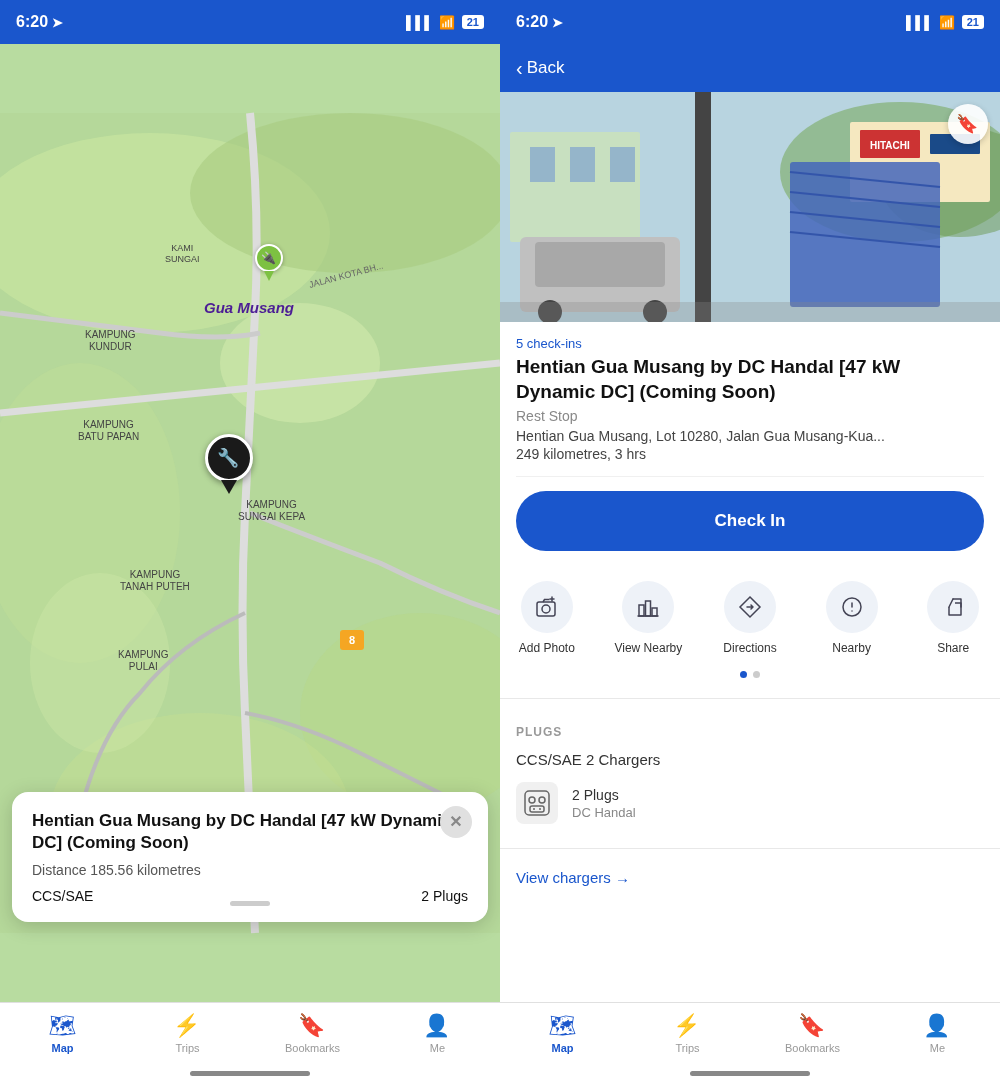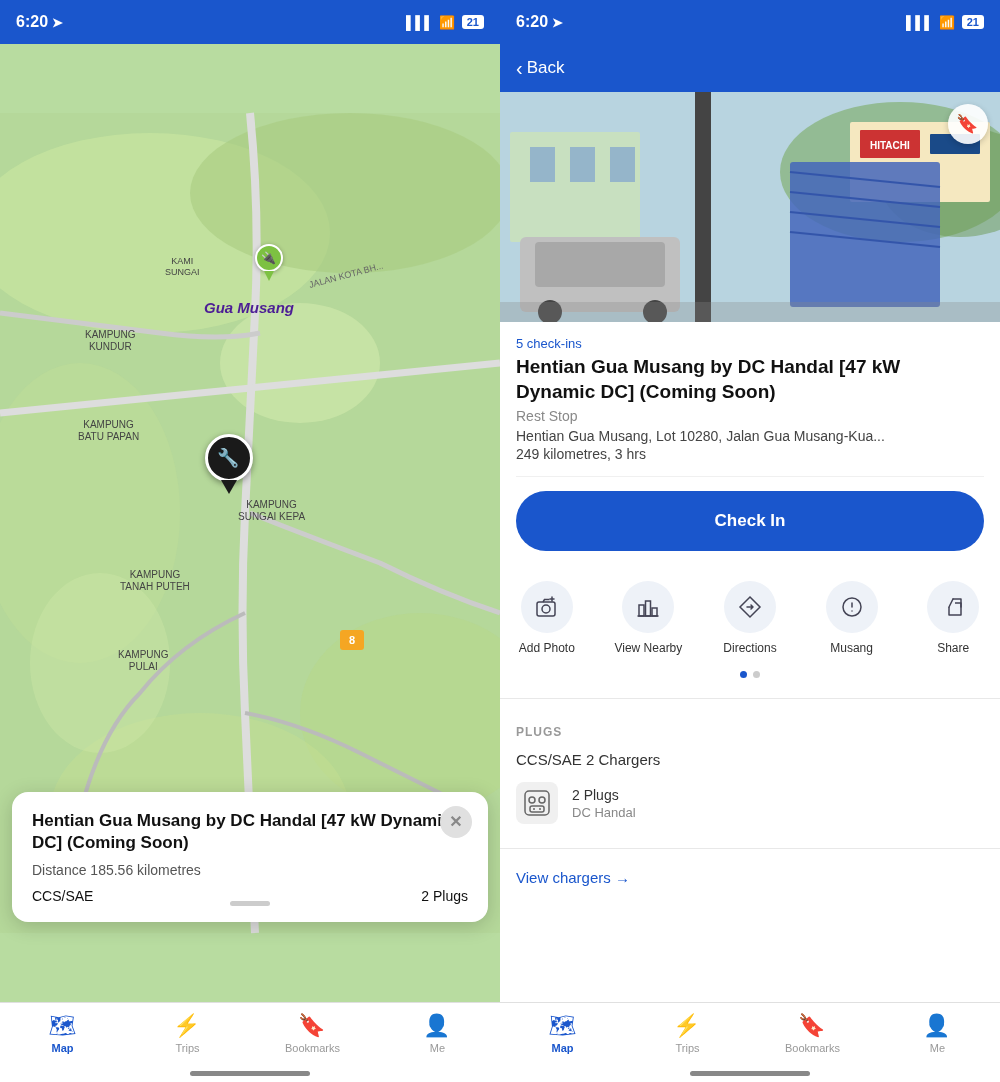--- a/index.html
+++ b/index.html
@@ -610,21 +610,21 @@
       <div class="pin-tail-green"></div>
     </div>
 
     <div class="map-pin-wrench">
       <div class="pin-circle-dark">
         <span style="color:white; font-size:18px;">🔧</span>
       </div>
       <div class="pin-tail"></div>
     </div>
 
-    <div class="area-label" style="top:212px; left:165px; font-size:9px; line-height:1.2;">
+    <div class="area-label" style="top:199px; left:165px; font-size:9px; line-height:1.2;">
       KAMI<br>SUNGAI
     </div>
     <div class="gua-musang-label">Gua Musang</div>
     <div class="area-label" style="top:285px; left:85px; font-size:10px; line-height:1.2;">
       KAMPUNG<br>KUNDUR
     </div>
     <div class="area-label" style="top:375px; left:78px; font-size:10px; line-height:1.2;">
       KAMPUNG<br>BATU PAPAN
     </div>
     <div class="area-label" style="top:455px; left:238px; font-size:10px; line-height:1.2;">
@@ -782,21 +782,21 @@
         </div>
         <span class="action-label">Directions</span>
       </div>
       <div class="action-btn">
         <div class="action-icon-circle">
           <svg width="24" height="24" viewBox="0 0 24 24" fill="none" xmlns="http://www.w3.org/2000/svg">
             <circle cx="12" cy="12" r="9" stroke="#445" stroke-width="1.5" fill="none"></circle>
             <path d="M12 8v4M12 16h.01" stroke="#445" stroke-width="1.5" stroke-linecap="round"></path>
           </svg>
         </div>
-        <span class="action-label">Musang</span>
+        <span class="action-label">Nearby</span>
       </div>
       <div class="action-btn">
         <div class="action-icon-circle">
           <svg width="24" height="24" viewBox="0 0 24 24" fill="none" xmlns="http://www.w3.org/2000/svg">
             <path d="M8 12V20H20V8H14" stroke="#445" stroke-width="1.5" fill="none" stroke-linejoin="round"></path>
             <path d="M12 4h8v8" stroke="#445" stroke-width="1.5" stroke-linecap="round" stroke-linejoin="round"></path>
             <path d="M12 4L8 12" stroke="#445" stroke-width="1.5" stroke-linecap="round"></path>
           </svg>
         </div>
         <span class="action-label">Share</span>

